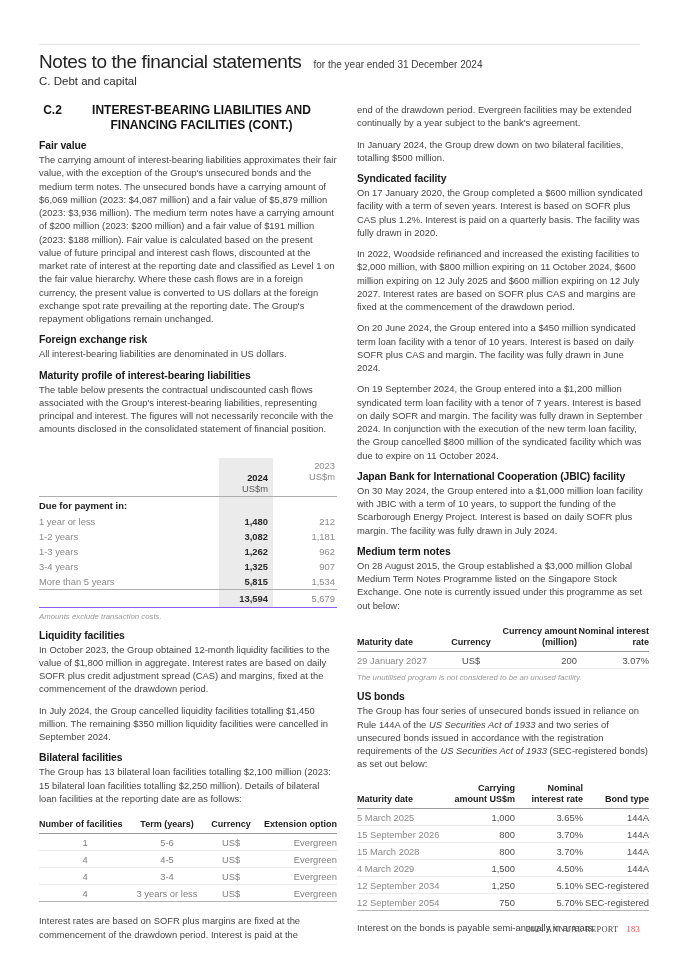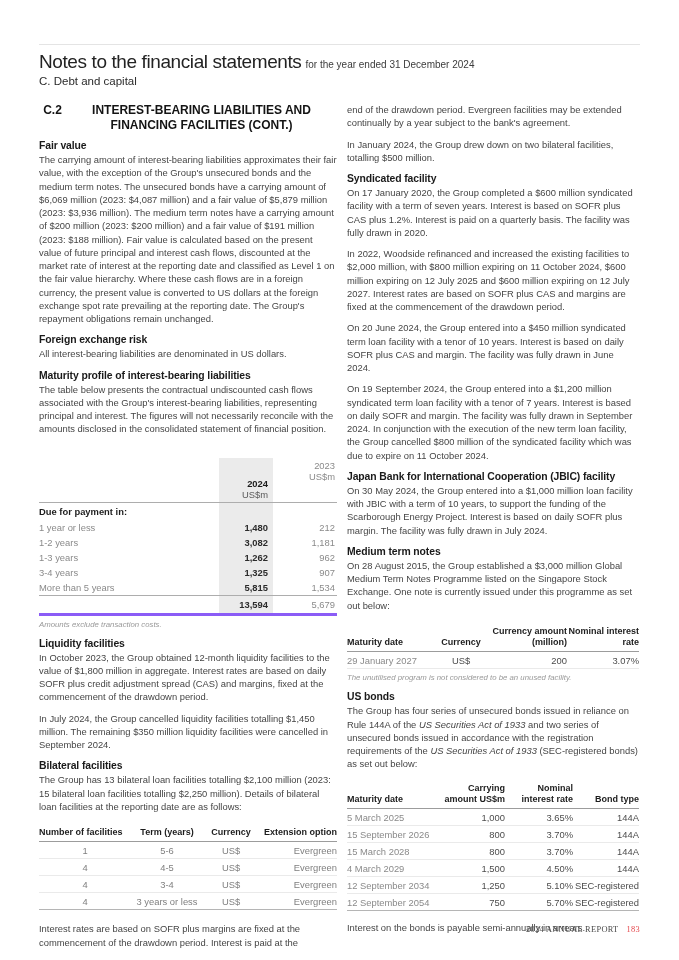--- a/index.html
+++ b/index.html
@@ -7,52 +7,52 @@
   body { font-family:"Liberation Sans", sans-serif; }
   .page {
     position:relative; width:679px; height:960px; margin:0 auto;
     background:#ffffff; overflow:hidden; color:#454545;
   }
   .top-rule { position:absolute; top:44px; left:39px; width:601px; height:1px; background:#e4e4e4; }
   .inner { padding:51px 39px 0 39px; }
 
   
   .doc-header { margin-bottom:2px; }
-  .title-row { display:flex; align-items:baseline; gap:4px; }
+  .title-row { display:flex; align-items:baseline; gap:12px; }
   .doc-title { font-size:19px; font-weight:400; letter-spacing:-0.4px; color:#232323; }
   .doc-subtitle { font-size:10px; color:#3c3c3c; }
   .doc-section { font-size:11.5px; color:#2b2b2b; margin-top:2px; }
 
   
   .cols { display:flex; gap:10px; margin-top:16px; }
   .col-left  { width:298px; }
-  .col-right { width:292px; }
+  .col-right { width:292px;margin-left:10px; }
 
   h2.sec { display:flex; font-size:12px; font-weight:700; color:#141414; line-height:1.25; margin-bottom:7px;text-align:center; }
   h2.sec .num { width:27px; flex:none; }
   h2.sec .txt { flex:1; }
 
   h3 { font-size:10.4px; font-weight:700; color:#1a1a1a; margin:9px 0 2px; letter-spacing:-0.1px; }
   p  { font-size:9.4px; line-height:1.41; margin:0 0 8px; color:#454545; }
   .ital  { font-style:italic; }
 
   .footnote { font-size:7.8px; font-style:italic; color:#999999; margin:4px 0 8px; }
 
   
   .mt { font-size:9.4px; margin-top:22px; }
   .mt .r { display:flex; align-items:stretch; }
   .mt .lbl { flex:1; padding:2px 0; color:#8a8a8a; }
   .mt .c24 { width:54px; flex:none; background:#ebebeb; text-align:right; padding:2px 5px 2px 0; color:#2b2b2b; font-weight:700; }
   .mt .c23 { width:64px; flex:none; text-align:right; padding:2px 2px 2px 0; color:#8a8a8a; }
   .mt .head { border-bottom:1px solid #adadad; }
-  .mt .head .c24 { font-weight:400; padding-top:20px; }
+  .mt .head .c24 { font-weight:400; padding-top:14px; }
   .mt .head .yr24 { font-weight:700; color:#1d1d1d; }
   .mt .head .un24 { color:#5a5a5a; }
   .mt .grp .lbl { color:#1d1d1d; font-weight:700; padding:3px 0; }
-  .mt .total { border-top:1px solid #adadad; border-bottom:3px solid #8b5cf6; }
+  .mt .total { border-top:1px solid #adadad; border-bottom:1px solid #8b5cf6; }
   .mt .total .c24, .mt .total .c23 { padding-top:3px; padding-bottom:3px; }
 
   
   .tbl { font-size:9.4px; }
   .tbl .hr { display:flex; align-items:flex-end; font-weight:700; color:#1d1d1d; font-size:9px; line-height:1.25; border-bottom:1px solid #9c9c9c; padding-bottom:3px; }
   .tbl .dr { display:flex; padding:2.5px 0; border-bottom:1px solid #eaeaea; }
   .tbl .dr:last-of-type { border-bottom:1px solid #b5b5b5; }
 
   
   .bt { margin-top:14px; }

